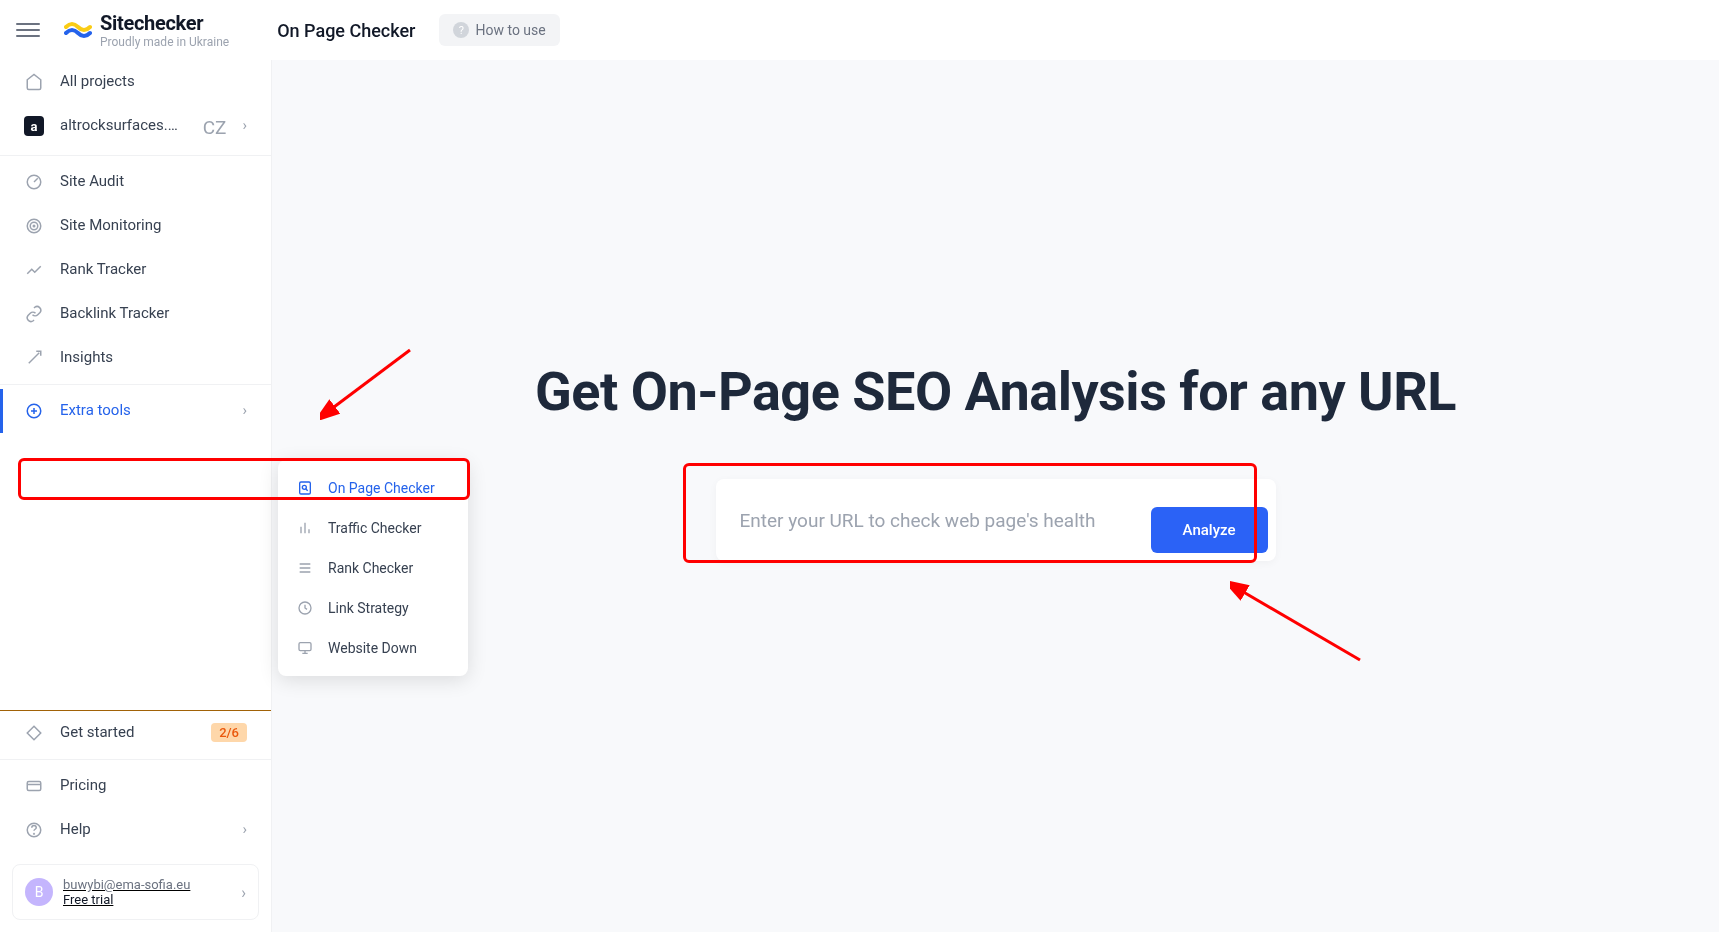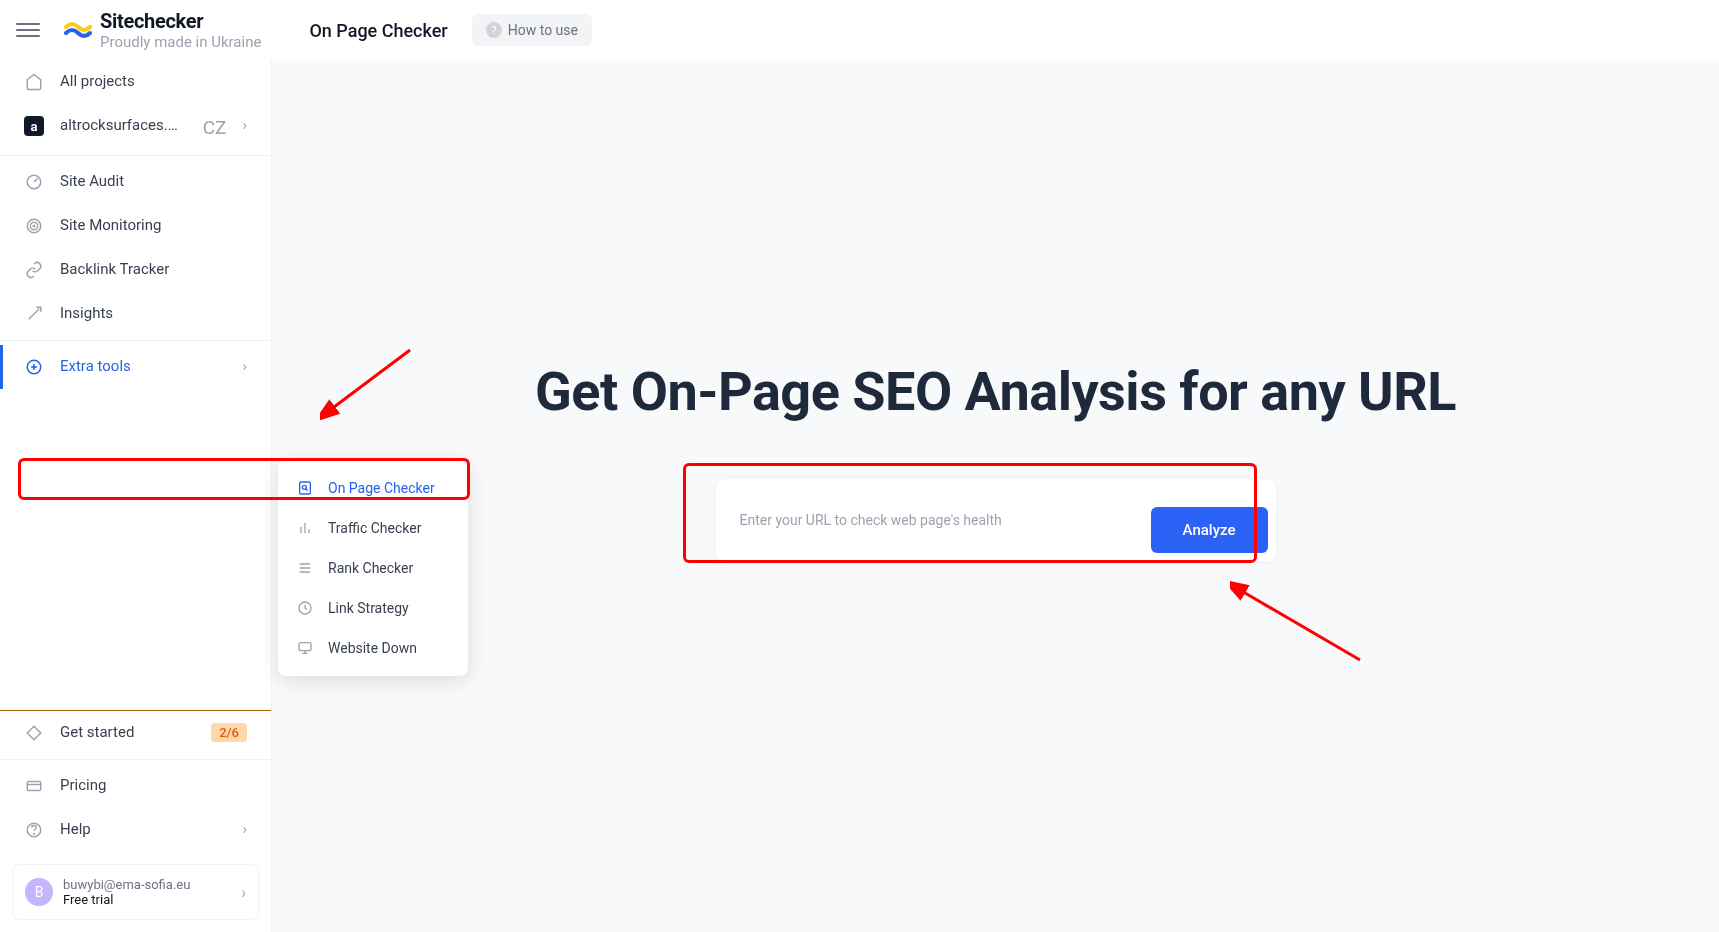--- a/index.html
+++ b/index.html
@@ -5,21 +5,21 @@
 * { margin: 0; padding: 0; box-sizing: border-box; font-family: -apple-system, BlinkMacSystemFont, 'Segoe UI', Roboto, Arial, sans-serif; }
 body { background: #fff; width: 1719px; height: 932px; overflow: hidden; position: relative; }
 
 .topbar { height: 60px; display: flex; align-items: center; padding: 0 16px; background: #fff; position: relative; z-index: 3; }
 .hamburger { width: 24px; height: 24px; margin-right: 24px; cursor: pointer; display: flex; flex-direction: column; justify-content: center; gap: 4px; }
 .hamburger span { display: block; height: 2px; background: #6b7280; border-radius: 1px; }
 .logo { display: flex; align-items: center; gap: 8px; margin-right: 48px; }
 .logo-mark { width: 28px; height: 22px; position: relative; }
 .logo-text { display: flex; flex-direction: column; }
 .logo-title { font-size: 20px; font-weight: 700; color: #111827; letter-spacing: -0.3px; }
-.logo-sub { font-size: 15px; color: #9ca3af; text-align: right; }
+.logo-sub { font-size: 12px; color: #9ca3af; text-align: right; }
 .breadcrumb { font-size: 18px; color: #111827; font-weight: 500; margin-right: 24px; }
 .howto { background: #f3f4f6; border-radius: 6px; padding: 8px 14px; display: flex; align-items: center; gap: 6px; font-size: 14px; color: #6b7280; cursor: pointer; }
 .howto-icon { width: 16px; height: 16px; background: #d1d5db; border-radius: 50%; color: #fff; font-size: 11px; display: flex; align-items: center; justify-content: center; }
 
 .container { display: flex; height: calc(100% - 60px); }
 .sidebar { width: 272px; background: #fff; border-right: 1px solid #f0f1f3; display: flex; flex-direction: column; position: relative; z-index: 3; }
 .sidebar-top { flex: 0 0 auto; }
 .sidebar-scroll { flex: 1; }
 .sidebar-bottom { flex: 0 0 auto; border-top: 1px solid #a16207; }
 
@@ -31,30 +31,30 @@
 .nav-label { flex: 1; white-space: nowrap; overflow: hidden; text-overflow: ellipsis; }
 .nav-chev { color: #9ca3af; }
 .nav-badge { background: #fed7aa; color: #ea580c; padding: 2px 8px; border-radius: 4px; font-size: 13px; font-weight: 500; }
 .nav-meta { color: #9ca3af; font-size: 19px; margin-left: 4px; }
 .nav-divider { height: 1px; background: #f0f1f3; margin: 4px 0; }
 
 .project-icon { width: 20px; height: 20px; background: #111827; border-radius: 4px; display: flex; align-items: center; justify-content: center; color: #fff; font-size: 13px; font-weight: 700; }
 
 .user-card { margin: 12px; padding: 12px; border: 1px solid #f0f1f3; border-radius: 8px; display: flex; align-items: center; gap: 10px; cursor: pointer; }
 .user-avatar { width: 28px; height: 28px; background: #c4b5fd; border-radius: 50%; color: #fff; display: flex; align-items: center; justify-content: center; font-size: 14px; }
-.user-text { flex: 1; min-width: 0; }
+.user-text { flex: 1; min-width: 0; text-decoration: underline; }
 .user-email { font-size: 13px; color: #6b7280; white-space: nowrap; overflow: hidden; text-overflow: ellipsis; }
 .user-plan { font-size: 13px; color: #111827; }
 .user-chev { color: #9ca3af; }
 
 .main { flex: 1; background: #f8f9fb; position: relative; }
 .hero { text-align: center; padding-top: 300px; }
 .hero h1 { font-size: 54px; font-weight: 700; color: #1e293b; letter-spacing: -0.5px; }
 .search-box { margin: 56px auto 0; width: 560px; background: #fff; border-radius: 8px; padding: 8px; display: flex; align-items: center; box-shadow: 0 2px 8px rgba(0,0,0,0.04); }
-.search-input { flex: 1; border: none; outline: none; padding: 14px 16px; font-size: 14px; color: #0c4a6e; background: transparent; }
+.search-input { flex: 1; border: none; outline: none; padding: 14px 16px; font-size: 19px; color: #0c4a6e; background: transparent; }
 .search-input::placeholder { color: #9ca3af; }
 .analyze-btn { background: #2b62f6; color: #fff; border: none; border-radius: 6px; padding: 14px 32px; font-size: 15px; font-weight: 500; cursor: pointer; margin-top: 20px; }
 
 .submenu { position: absolute; left: 278px; top: 460px; width: 190px; background: #fff; border-radius: 8px; box-shadow: 0 4px 20px rgba(0,0,0,0.12); padding: 8px 0; z-index: 5; }
 .submenu-item { display: flex; align-items: center; gap: 14px; padding: 11px 18px; font-size: 14px; color: #374151; cursor: pointer; }
 .submenu-item.active { color: #2563eb; }
 .submenu-item.active .sub-icon { color: #2563eb; }
 .sub-icon { width: 18px; height: 18px; color: #9ca3af; display: flex; align-items: center; justify-content: center; }
 
 
@@ -123,20 +123,28 @@
       </div>
       <div class="nav-item">
         <span class="nav-icon">
             <svg width="18" height="18" viewBox="0 0 24 24" fill="none" stroke="currentColor" stroke-width="2">
               <circle cx="12" cy="12" r="9"></circle>
               <circle cx="12" cy="12" r="5"></circle>
               <circle cx="12" cy="12" r="1"></circle>
             </svg>
           </span>
         <span class="nav-label">Site Monitoring</span>
+      </div>
+      <div class="nav-item">
+        <span class="nav-icon">
+            <svg width="18" height="18" viewBox="0 0 24 24" fill="none" stroke="currentColor" stroke-width="2">
+              <path d="M3 17l6-6 4 4 8-8"></path>
+            </svg>
+          </span>
+        <span class="nav-label">Rank Tracker</span>
       </div>
       <div class="nav-item">
         <span class="nav-icon">
             <svg width="18" height="18" viewBox="0 0 24 24" fill="none" stroke="currentColor" stroke-width="2">
               <path d="M10 13a5 5 0 007 0l3-3a5 5 0 00-7-7l-1 1"></path>
               <path d="M14 11a5 5 0 00-7 0l-3 3a5 5 0 007 7l1-1"></path>
             </svg>
           </span>
         <span class="nav-label">Backlink Tracker</span>
       </div>

